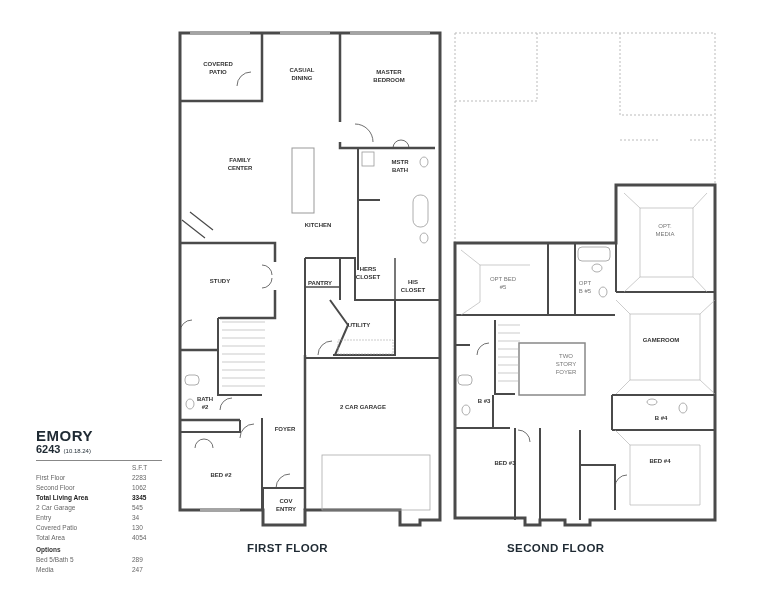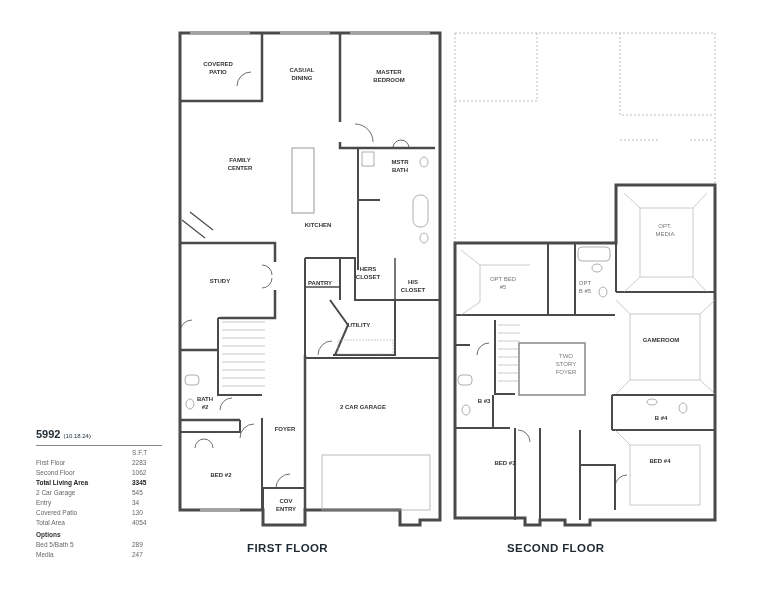--- a/index.html
+++ b/index.html
@@ -159,22 +159,23 @@
     <text class="rl" x="661" y="420">B #4</text>
     <text class="rl" x="505" y="465">BED #3</text>
     <text class="rl" x="660" y="463">BED #4</text>
   </g>
 </svg>
 
 <div class="floor-label" style="left:247px; top:542px;">FIRST FLOOR</div>
 <div class="floor-label" style="left:507px; top:542px;">SECOND FLOOR</div>
 
 <div class="legend">
+  <div class="name">EMORY</div>
   <div class="num">
-    <span>5992</span>
+    <span>6243</span>
     <small>(10.18.24)</small>
   </div>
   <div class="rule"></div>
   <div class="row">
     <span></span>
       <span class="v">S.F.T</span>
   </div>
   <div class="row">
       <span>First Floor</span>
       <span class="v">2283</span>

